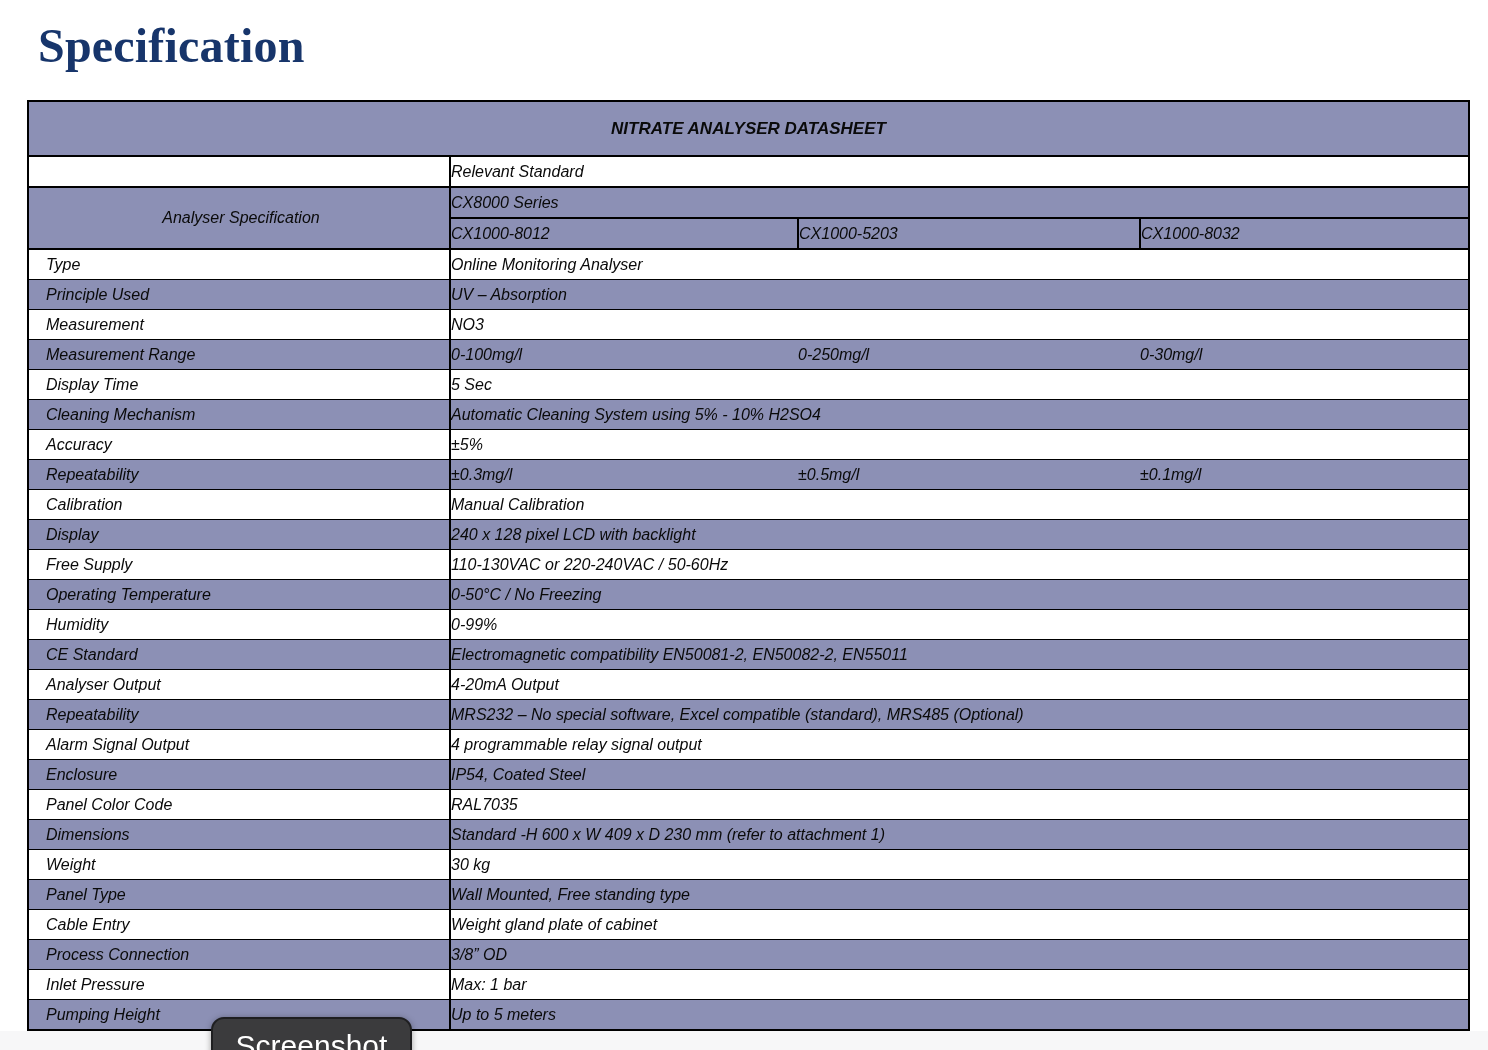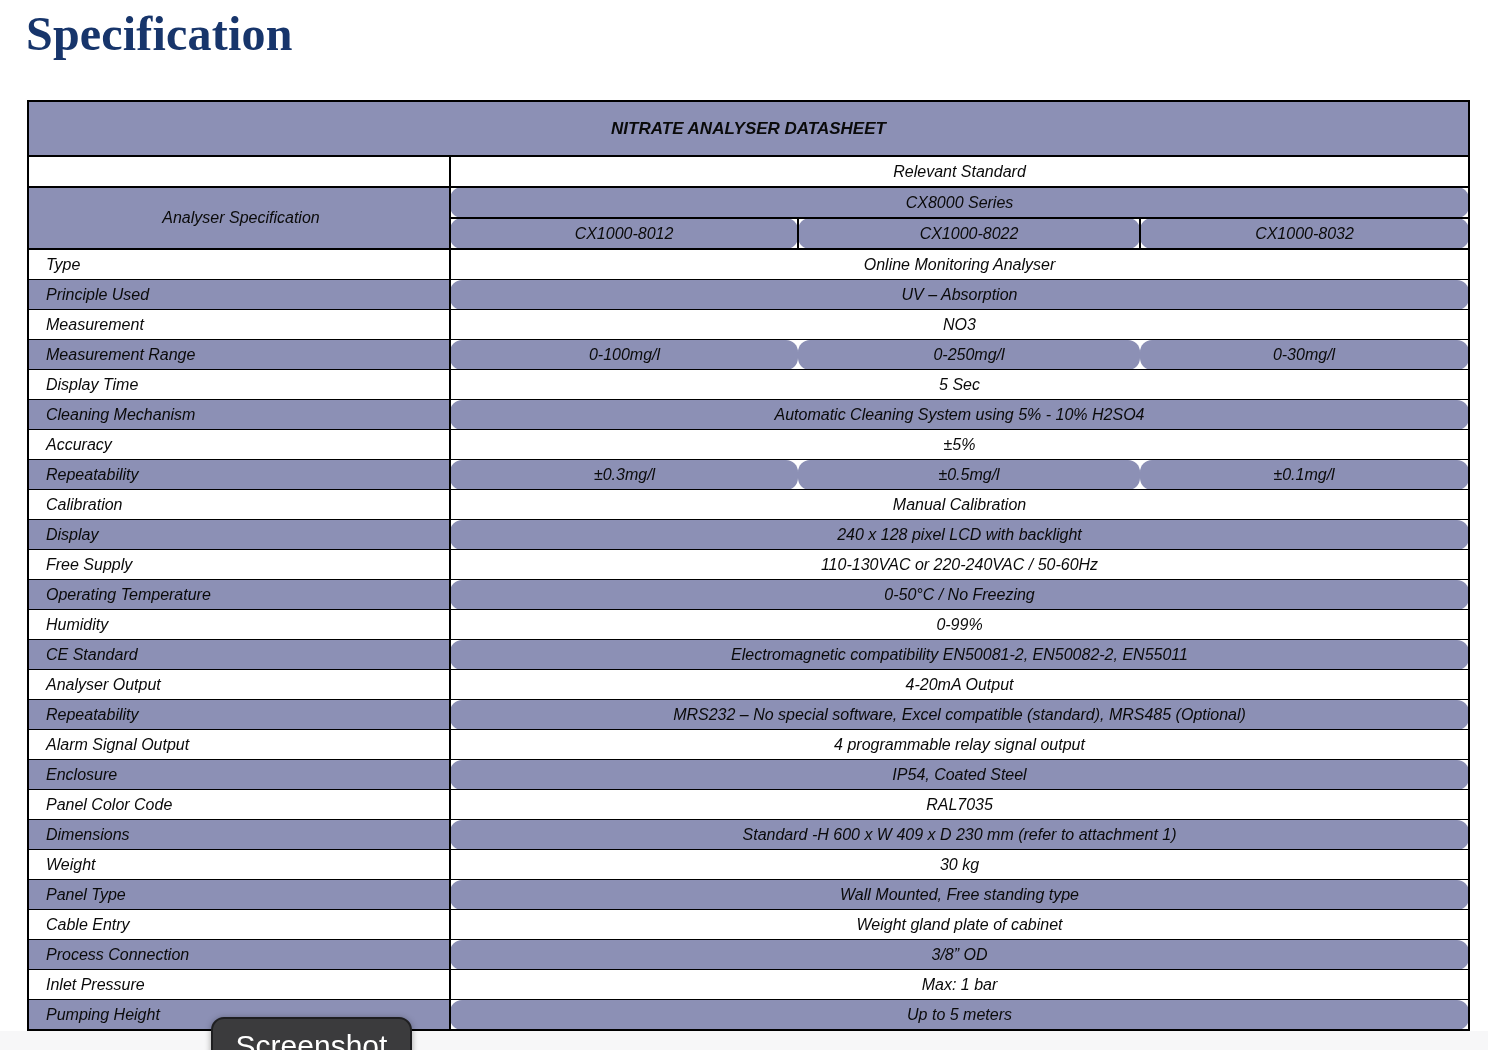--- a/index.html
+++ b/index.html
@@ -6,21 +6,21 @@
     margin: 0; padding: 0;
     width: 1488px; height: 1050px;
     background: #ffffff;
     overflow: hidden;
     position: relative;
     font-family: "Liberation Sans", sans-serif;
   }
   h1.page-title {
     position: absolute;
     left: 26px; top: 6px;
-    margin: 0;
+    margin: 12px;
     font-family: "Liberation Serif", serif;
     font-weight: 700;
     font-size: 48px;
     color: #17356B;
     letter-spacing: 0.2px;
   }
   table.datasheet {
     position: absolute;
     left: 27px; top: 100px;
     width: 1441px;
@@ -54,24 +54,23 @@
   }
   thead td { border-bottom: 2px solid #000; }
   .band { background: #8C90B5; }
   td.lbl {
     text-align: left;
     padding-left: 17px;
     border-right: 2px solid #000;
   }
   td.lbl.center { text-align: center; padding-left: 4px; }
   td.val {
-    text-align: center;
+    text-align: left;
     border-left-width: 0;
     border-right-width: 0;
-    border-radius: 12px;
   }
   td.val.sep { border-left: 2px solid #000; }
   .bottom-strip {
     position: absolute;
     left: 0; top: 1031px;
     width: 1488px; height: 19px;
     background: #f7f7f8;
   }
   .screenshot-btn {
     position: absolute;
@@ -112,21 +111,21 @@
     <tr>
       <td class="lbl"></td>
       <td class="val" colspan="3">Relevant Standard</td>
     </tr>
     <tr class="band">
       <td class="lbl center" rowspan="2">Analyser Specification</td>
       <td class="val" colspan="3">CX8000 Series</td>
     </tr>
     <tr class="band">
       <td class="val">CX1000-8012</td>
-      <td class="val sep">CX1000-8022</td>
+      <td class="val sep">CX1000-5203</td>
       <td class="val sep">CX1000-8032</td>
     </tr>
   </thead>
   <tbody>
       <tr>
         <td class="lbl">Type</td>
         <td class="val" colspan="3">Online Monitoring Analyser</td>
       </tr>
       <tr class="band">
         <td class="lbl">Principle Used</td>

